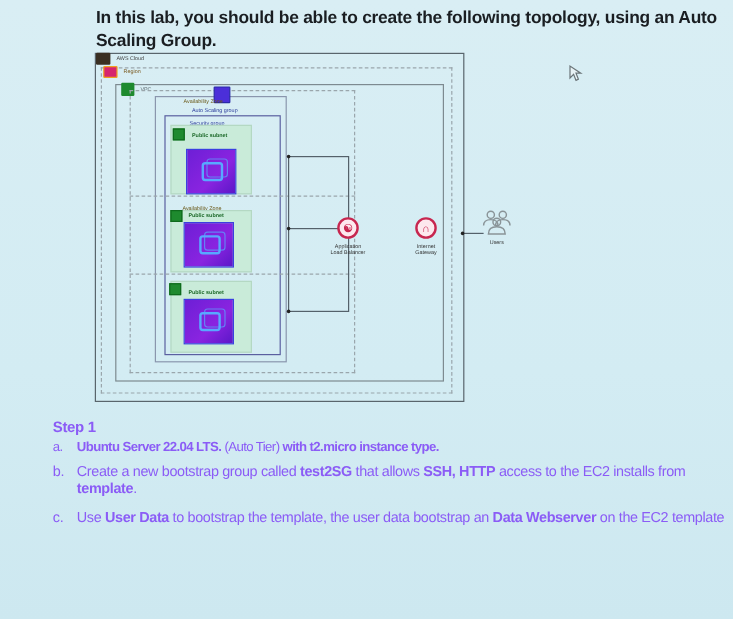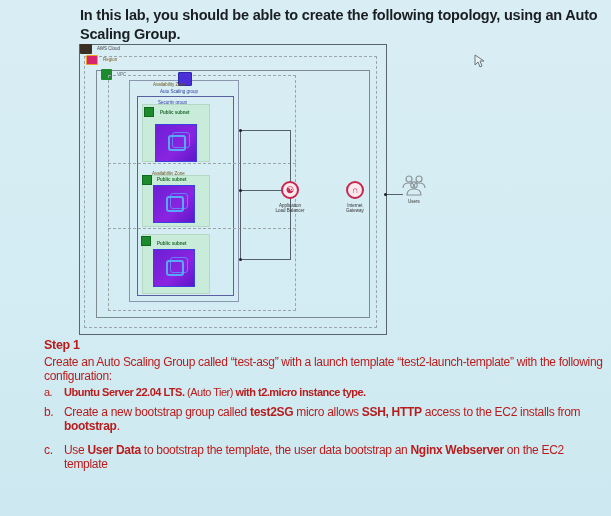--- a/index.html
+++ b/index.html
@@ -47,21 +47,21 @@
   .dot { position: absolute; width: 3px; height: 3px; background: #222; border-radius: 50%; }
   .round-icon {
     position: absolute; width: 18px; height: 18px; border-radius: 50%;
     border: 2px solid #c7264f; background: #fde8ee;
     display: flex; align-items: center; justify-content: center;
     color: #c7264f; font-size: 9px; font-weight: bold; line-height: 1;
   }
   .svc-label { position: absolute; font-size: 4.5px; color: #333; text-align: center; white-space: nowrap; line-height: 5px; }
   .cursor { position: absolute; left: 474px; top: 54px; width: 12px; height: 14px; }
 
-  .steps { position: absolute; left: 44px; top: 338px; width: 565px; font-size: 12px; line-height: 14px; color: #b91c1c; letter-spacing: -0.3px; }
+  .steps { position: absolute; left: 44px; top: 349px; width: 565px; font-size: 12px; line-height: 14px; color: #8b5cf6; letter-spacing: -0.3px; }
   .step-title { font-weight: bold; font-size: 12.5px; margin-bottom: 3px; }
   .intro { margin-bottom: 2px; }
   .item { position: relative; padding-left: 20px; margin-bottom: 6px; }
   .item .marker { position: absolute; left: 0; top: 0; }
   .b { font-weight: bold; margin-top: 36px; }
   .item-a { font-size: 11px; letter-spacing: -0.5px; }
 </style>
 </head>
 <body>
 
@@ -156,29 +156,28 @@
   </svg>
   <div class="svc-label" style="left:404px;top:199px;width:20px;">Users</div>
 
   <svg class="cursor" viewBox="0 0 12 14">
     <path d="M1 1 L1 11 L4 8 L6 13 L8 12 L6 7 L10 7 Z" fill="#e8f2f5" stroke="#6a7478" stroke-width="1"></path>
   </svg>
 </div>
 
 <div class="steps">
   <div class="step-title">Step 1</div>
-  <div class="intro">Create an Auto Scaling Group called “test-asg” with a launch template “test2-launch-template” with the following configuration:</div>
 
   <div class="item item-a">
     <span class="marker">a.</span>
     <span class="b">Ubuntu Server 22.04 LTS.</span><span> (Auto Tier) </span><span class="b">with t2.micro instance type.</span>
   </div>
 
   <div class="item">
     <span class="marker">b.</span>
-    <span>Create a new bootstrap group called </span><span class="b">test2SG</span><span> micro allows </span><span class="b">SSH, HTTP</span><span> access to the EC2 installs from </span><span class="b">bootstrap</span><span>.</span>
+    <span>Create a new bootstrap group called </span><span class="b">test2SG</span><span> that allows </span><span class="b">SSH, HTTP</span><span> access to the EC2 installs from </span><span class="b">template</span><span>.</span>
   </div>
 
   <div class="item" style="margin-top:10px;">
     <span class="marker">c.</span>
-    <span>Use </span><span class="b">User Data</span><span> to bootstrap the template, the user data bootstrap an </span><span class="b">Nginx Webserver</span><span> on the EC2 template</span>
+    <span>Use </span><span class="b">User Data</span><span> to bootstrap the template, the user data bootstrap an </span><span class="b">Data Webserver</span><span> on the EC2 template</span>
   </div>
 </div>
 
 </body></html>

